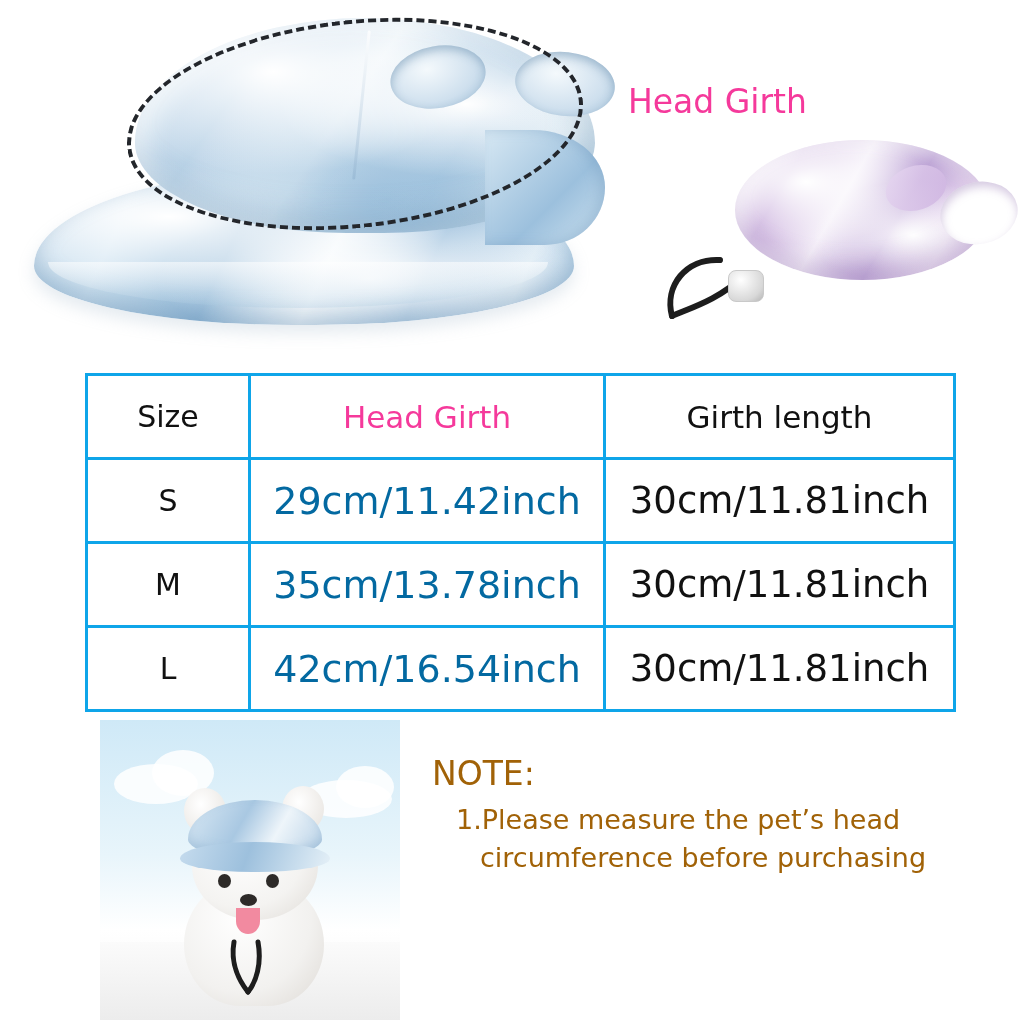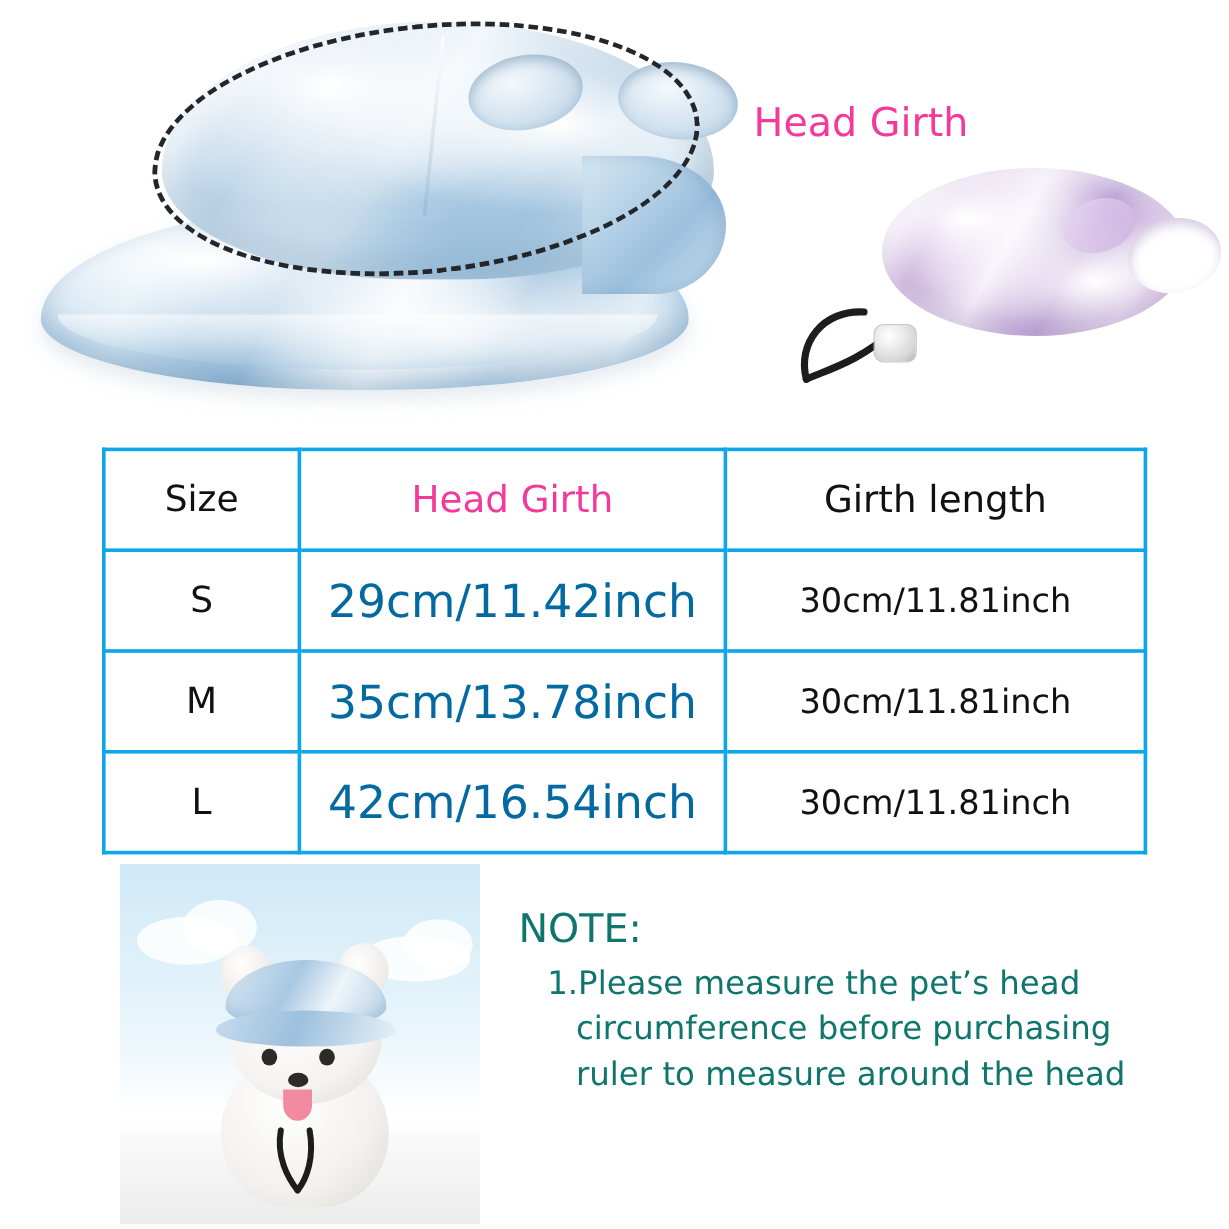--- a/index.html
+++ b/index.html
@@ -204,21 +204,21 @@
   .col-size { width: 158px; }
   .col-girth { width: 350px; }
   .col-rope { width: 345px; }
 
   .th-size  { font-size: 30px; color: #111111; }
   .th-girth { font-size: 31px; color: #f5399b; font-weight: bold; }
   .th-rope  { font-size: 31px; color: #111111; font-weight: bold; }
 
   .td-size  { font-size: 30px; color: #111111; }
   .td-girth { font-size: 38px; color: #0369a1; }
-  .td-rope  { font-size: 28px; color: #111111; }
+  .td-rope  { font-size: 37px; color: #111111; }
 
   
   .bottom-section {
     position: absolute;
     left: 0;
     top: 712px;
     width: 1024px;
     height: 312px;
   }
   .dog-photo {
@@ -294,21 +294,21 @@
   }
   .dog .leash {
     position: absolute; left: 66px; top: 168px; width: 40px; height: 58px;
   }
 
   .note-block {
     position: absolute;
     left: 432px;
     top: 42px;
     width: 560px;
-    color: #0f766e;
+    color: #a16207;
     font-family: "DejaVu Sans", sans-serif;
   }
   .note-title {
     font-size: 33px;
     margin-bottom: 8px;
   }
   .note-line {
     font-size: 27px;
     line-height: 38px;
     padding-left: 24px;
@@ -400,15 +400,14 @@
         <path d="M6 4 C 2 26, 12 44, 20 54" fill="none" stroke="#1d1d1d" stroke-width="5" stroke-linecap="round"></path>
         <path d="M30 4 C 34 26, 28 44, 20 54" fill="none" stroke="#1d1d1d" stroke-width="5" stroke-linecap="round"></path>
       </svg>
     </div>
   </div>
 
   <div class="note-block">
     <div class="note-title">NOTE:</div>
     <div class="note-line">1.Please measure the pet’s head</div>
     <div class="note-line cont">circumference before purchasing</div>
-    <div class="note-line cont">ruler to measure around the head</div>
   </div>
 </div>
 
 </body></html>

